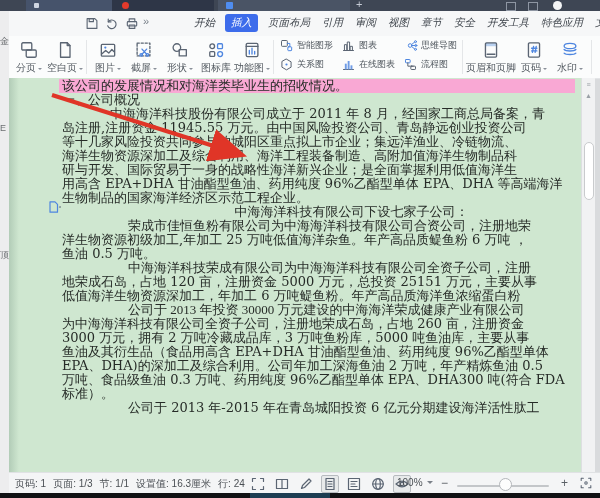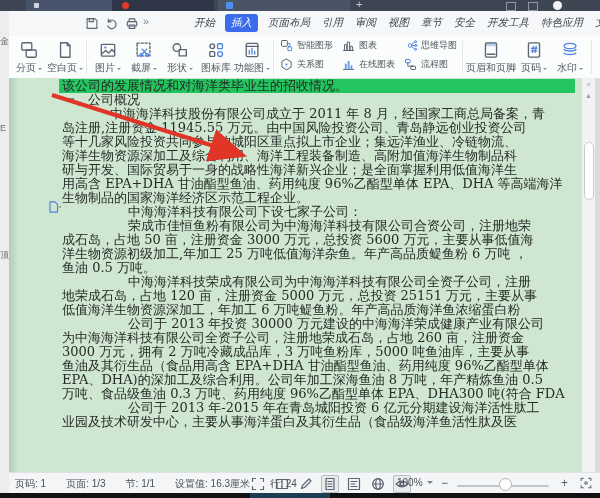--- a/index.html
+++ b/index.html
@@ -43,30 +43,30 @@
   .t-grid{display:grid;grid-auto-flow:column;grid-template-rows:19px 19px;column-gap:4px;padding-top:2px;}
   .t-sm{display:flex;align-items:center;gap:3px;font-size:9px;color:#50575e;white-space:nowrap;padding:0 2px;}
   .t-sm .ic{width:15px;height:15px;}
   
   .docarea{position:absolute;left:9px;top:78px;width:572px;height:394px;background:#cfe7d0;overflow:hidden;}
   .doc-shadow{position:absolute;left:0;top:0;width:10px;height:100%;background:linear-gradient(90deg,#b2ccb7,#cfe7d0);}
   .doc-text{position:absolute;left:53px;top:1px;width:513px;
             font-family:"DejaVu Serif","Liberation Serif",serif;
             font-size:13px;line-height:14px;color:#262b27;}
   .dline{height:14px;white-space:nowrap;overflow:hidden;}
-  .dline.hl{background:#22c55e;margin-left:-3px;padding-left:3px;}
+  .dline.hl{background:#f9a8d4;margin-left:-3px;padding-left:3px;}
   .note-ic{position:absolute;left:38px;top:122px;width:14px;height:14px;}
   .arrow-svg{position:absolute;left:0;top:0;width:572px;height:394px;pointer-events:none;}
   
   .vscroll{position:absolute;left:581px;top:78px;width:13px;height:394px;background:#f1f2f3;border-left:1px solid #dddfe1;}
   .vs-btn{position:absolute;left:1px;width:11px;text-align:center;color:#9aa0a6;font-size:7px;line-height:9px;}
   .vs-thumb{position:absolute;left:2px;top:64px;width:8px;height:56px;background:#ffffff;border:1px solid #c9cbcd;border-radius:5px;}
   
   .statusbar{position:absolute;left:9px;top:472px;width:591px;height:21px;background:#f4f5f6;border-top:1px solid #e0e2e4;font-size:10px;color:#4a4f54;}
-  .sb-left{position:absolute;left:6px;top:4px;display:flex;gap:20px;white-space:nowrap;}
+  .sb-left{position:absolute;left:6px;top:4px;display:flex;gap:7px;white-space:nowrap;}
   .sb-icons{position:absolute;left:240px;top:2px;display:flex;gap:6px;align-items:center;}
   .sb-ic{width:16px;height:16px;display:flex;align-items:center;justify-content:center;border:1px solid transparent;border-radius:2px;}
   .sb-ic.sel{border-color:#b7bbbf;background:#e8eaeb;}
   .sb-zoom{position:absolute;left:388px;top:4px;display:flex;align-items:center;gap:4px;}
   .sb-caret{width:0;height:0;border:3px solid transparent;border-top-color:#7a8088;margin-top:3px;}
   .zl-track{position:absolute;left:448px;top:12px;width:92px;height:2px;background:#c3c6c9;border-radius:1px;}
   .zl-knob{position:absolute;left:490px;top:5px;width:11px;height:11px;border-radius:50%;background:#fdfdfd;border:1px solid #b3b6ba;}
   .zl-minus{position:absolute;left:432px;top:3px;color:#5a6066;font-size:12px;}
   .zl-plus{position:absolute;left:552px;top:3px;color:#5a6066;font-size:12px;}
   .zl-fit{position:absolute;left:570px;top:3px;width:14px;height:14px;}
@@ -407,36 +407,35 @@
     <div class="doc-text" id="docText">
         <div class="dline hl">该公司的发展情况和对海洋类毕业生的招收情况。</div>
         <div class="dline">一、公司概况</div>
         <div class="dline" style="text-indent: 48px;">中海海洋科技股份有限公司成立于 2011 年 8 月，经国家工商总局备案，青</div>
         <div class="dline">岛注册,注册资金 11945.55 万元。由中国风险投资公司、青岛静远创业投资公司</div>
         <div class="dline">等十几家风险投资共同参与的城阳区重点拟上市企业；集远洋渔业、冷链物流、</div>
         <div class="dline">海洋生物资源深加工及综合利用、海洋工程装备制造、高附加值海洋生物制品科</div>
         <div class="dline">研与开发、国际贸易于一身的战略性海洋新兴企业；是全面掌握利用低值海洋生</div>
         <div class="dline">用高含 EPA+DHA 甘油酯型鱼油、药用纯度 96%乙酯型单体 EPA、DHA 等高端海洋</div>
         <div class="dline">生物制品的国家海洋经济区示范工程企业。</div>
-        <div class="dline" style="text-indent: 66px;">中海海洋科技有限公司下设七家子公司：</div>
+        <div class="dline" style="text-indent: 66px; text-align: center;">中海海洋科技有限公司下设七家子公司：</div>
         <div class="dline" style="text-indent: 66px;">荣成市佳恒鱼粉有限公司为中海海洋科技有限公司合资公司，注册地荣</div>
-        <div class="dline">成石岛，占地 50 亩，注册资金 3000 万元，总投资 5600 万元，主要从事低值海</div>
         <div class="dline">洋生物资源初级加工,年加工 25 万吨低值海洋杂鱼。年产高品质鳀鱼粉 6 万吨 ，</div>
         <div class="dline">鱼油 0.5 万吨。</div>
         <div class="dline" style="text-indent: 66px;">中海海洋科技荣成有限公司为中海海洋科技有限公司全资子公司，注册</div>
         <div class="dline">地荣成石岛，占地 120 亩，注册资金 5000 万元，总投资 25151 万元，主要从事</div>
         <div class="dline">低值海洋生物资源深加工，年加工 6 万吨鳀鱼粉。年产高品质海洋鱼浓缩蛋白粉</div>
-        <div class="dline" style="text-indent: 66px;">公司于 2013 年投资 30000 万元建设的中海海洋荣成健康产业有限公司</div>
+        <div class="dline" style="text-indent: 66px; font-family: Liberation Serif, serif;">公司于 2013 年投资 30000 万元建设的中海海洋荣成健康产业有限公司</div>
         <div class="dline">为中海海洋科技有限公司全资子公司，注册地荣成石岛，占地 260 亩，注册资金</div>
         <div class="dline">3000 万元，拥有 2 万吨冷藏成品库，3 万吨鱼粉库，5000 吨鱼油库，主要从事</div>
         <div class="dline">鱼油及其衍生品（食品用高含 EPA+DHA 甘油酯型鱼油、药用纯度 96%乙酯型单体</div>
-        <div class="dline">EPA、DHA)的深加工及综合利用。公司年加工深海鱼油 8 万吨，年产精炼鱼油 0.5</div>
+        <div class="dline">EPA、DHA)的深加工及综合利用。公司年加工深海鱼油 2 万吨，年产精炼鱼油 0.5</div>
         <div class="dline">万吨、食品级鱼油 0.3 万吨、药用纯度 96%乙酯型单体 EPA、DHA300 吨(符合 FDA</div>
+        <div class="dline">标准）。</div>
         <div class="dline" style="text-indent: 66px;">公司于 2013 年-2015 年在青岛城阳投资 6 亿元分期建设海洋活性肽工</div>
-        <div class="dline">业园及技术研发中心，主要从事海洋蛋白及其衍生品（食品级海洋鱼活性肽及医</div>
       </div>
     <span class="note-ic">
         <svg viewBox="0 0 14 14" width="100%" height="100%">
           <g stroke="#4e86e0" stroke-width="1.2" fill="none" stroke-linecap="round" stroke-linejoin="round">
             <path d="M3 1.8h5l2.5 2.5v7.9H3z"></path>
           </g>
           <path d="M12.5 7h1.5" stroke="#5b6573" stroke-width="1.2" fill="none" stroke-linecap="round" stroke-linejoin="round"></path>
         </svg>
       </span>
     <svg class="arrow-svg" viewBox="0 0 572 394">

